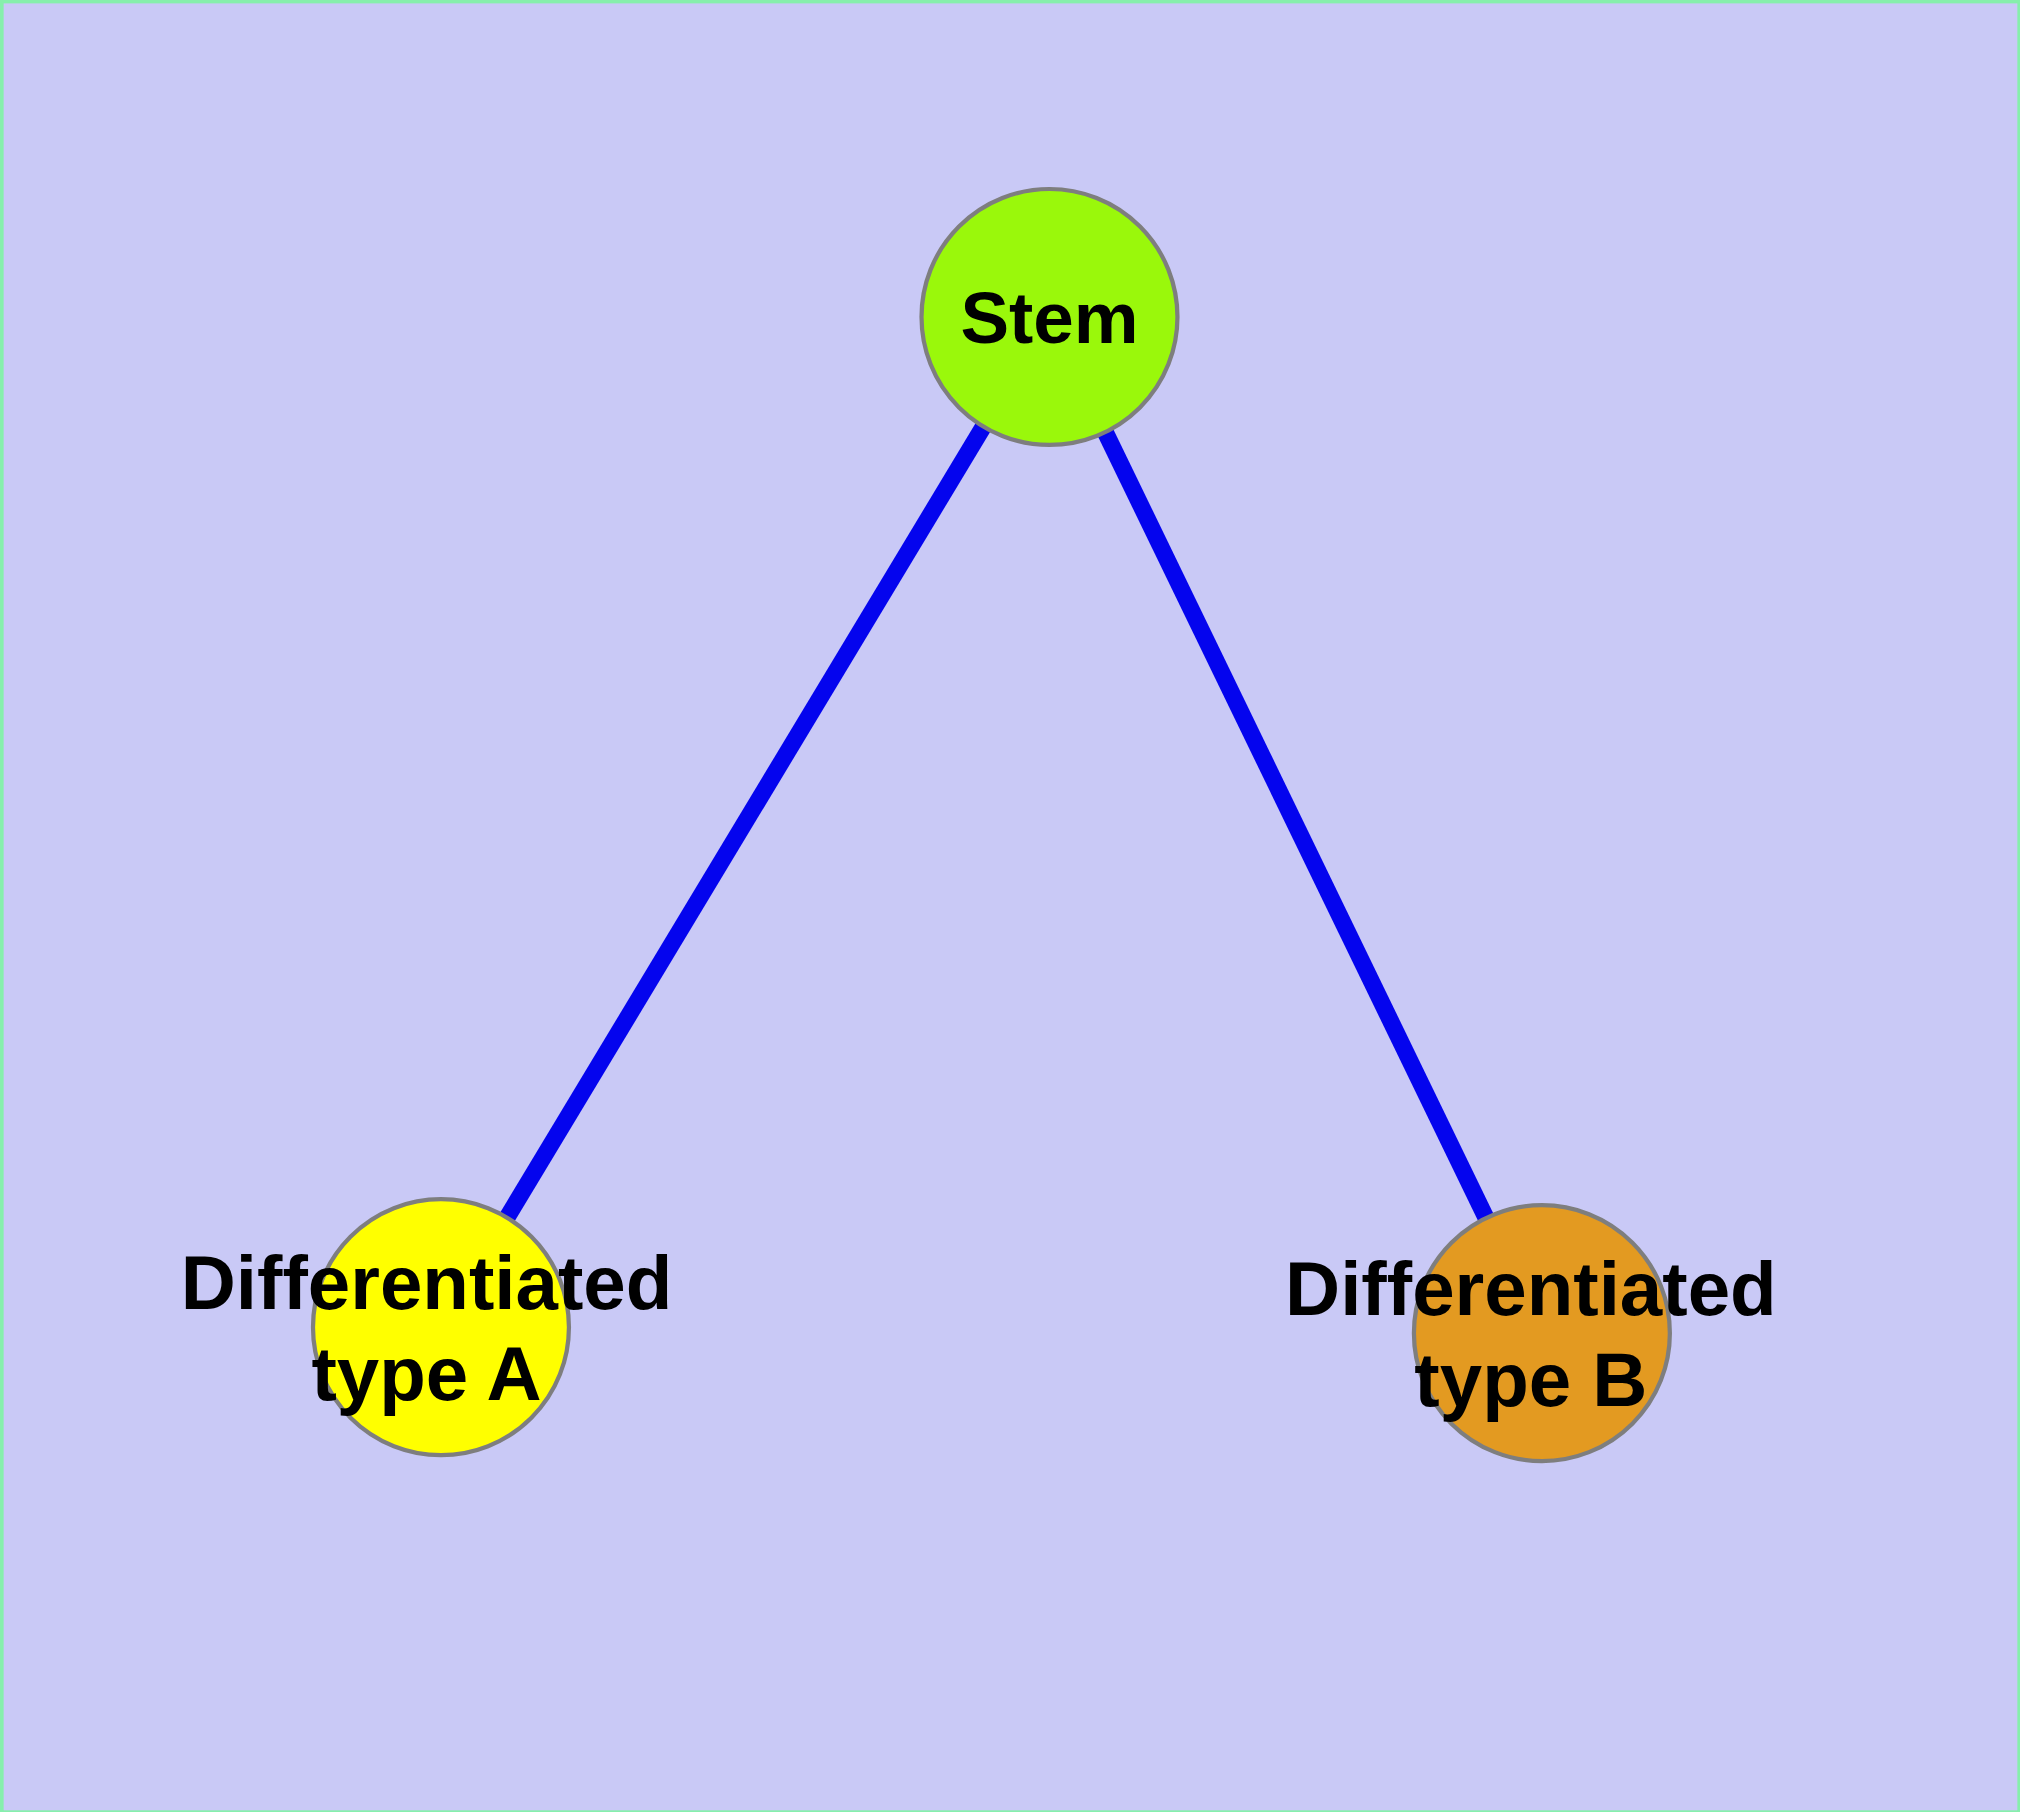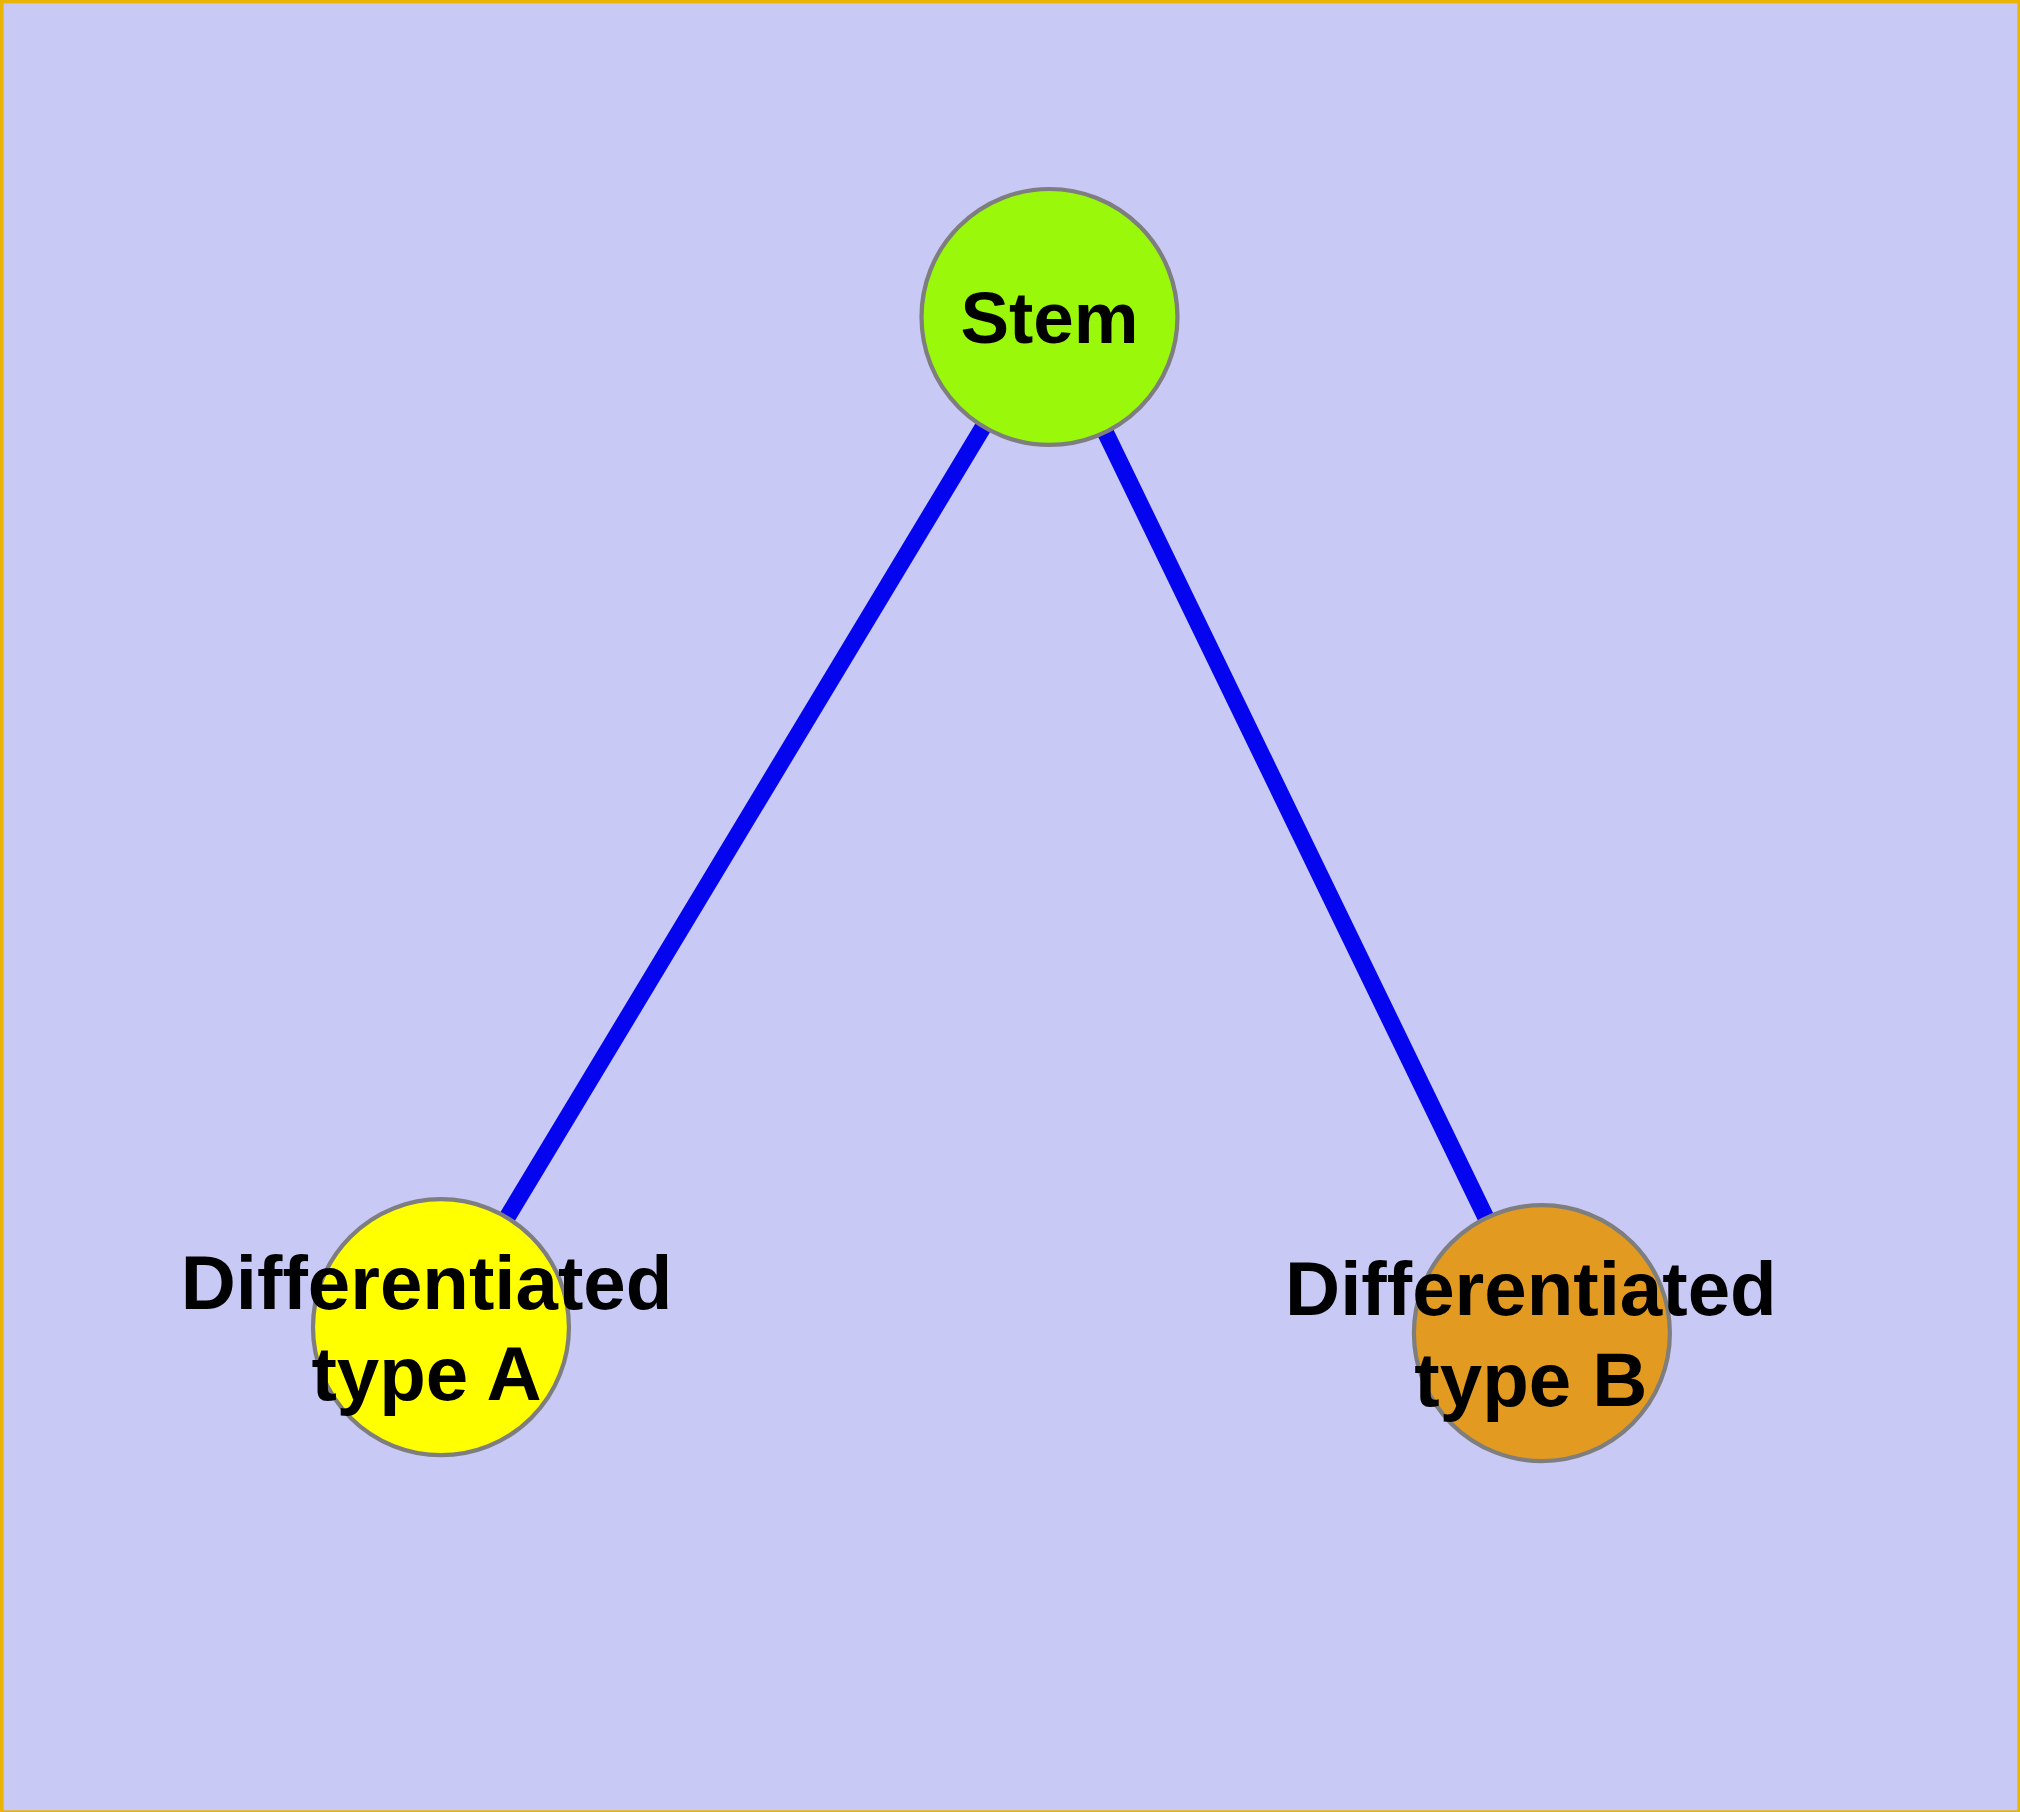--- a/index.html
+++ b/index.html
@@ -4,21 +4,21 @@
 <style>
   html, body {
     margin: 0;
     padding: 0;
     background: #ffffff;
   }
   .page {
     position: relative;
     width: 2021px;
     height: 1812px;
-    background: #eab308;
+    background: #86efac;
     overflow: hidden;
   }
   .page svg {
     display: block;
     width: 2021px;
     height: 1812px;
   }
   .edge {
     stroke-width: 20px;
     stroke-linecap: butt;

